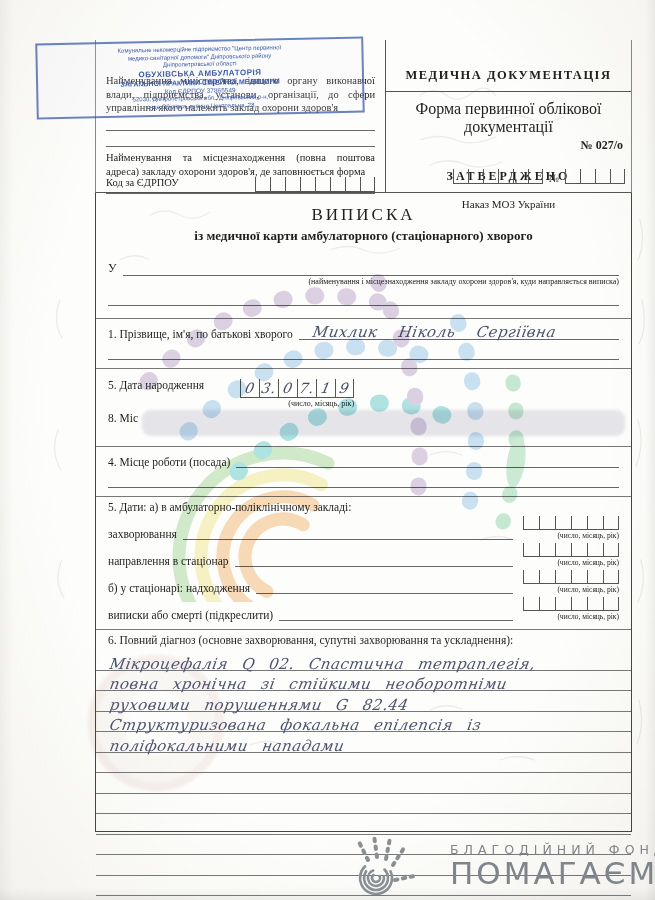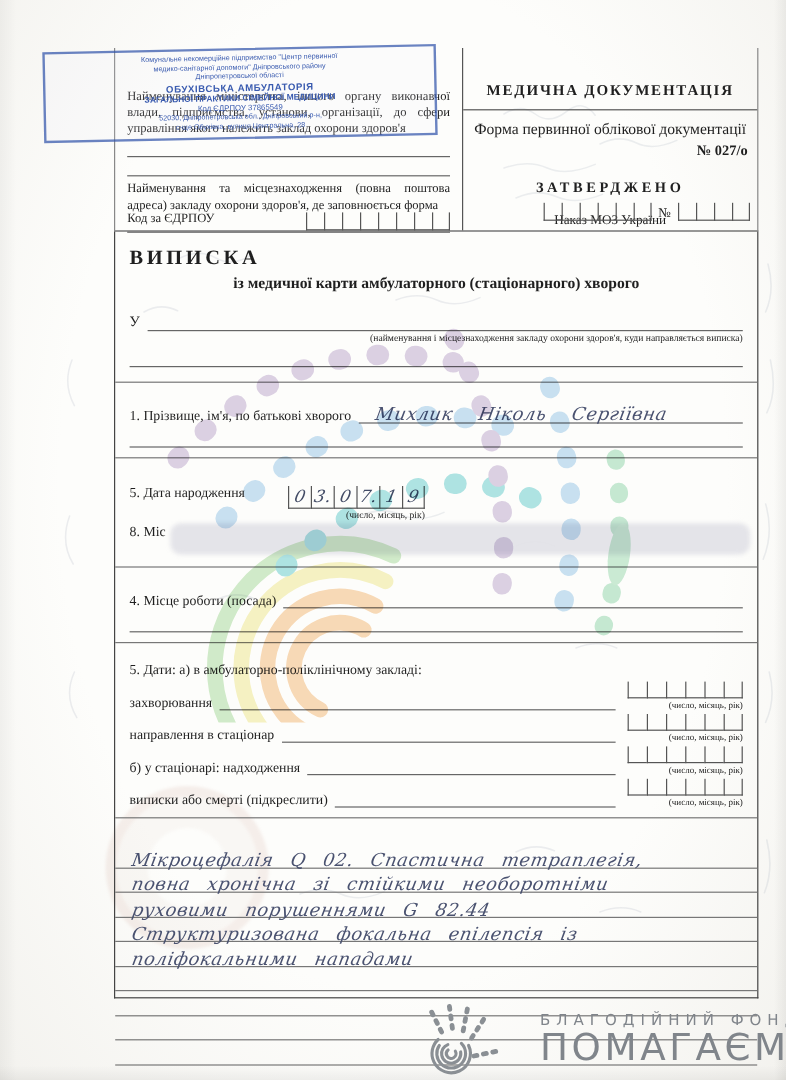--- a/index.html
+++ b/index.html
@@ -33,35 +33,35 @@
   .smalltxt{font-size:10.5px;line-height:1.3;text-align:justify;}
   .uline{border-bottom:1px solid #666;height:13px;}
   .hdr-left .uline{margin:2px 0;}
   .edrpou-row{position:absolute;bottom:0;left:10px;right:10px;display:flex;align-items:flex-start;justify-content:space-between;}
   .edrpou-row .lbl{font-size:10.5px;}
   .cells{display:flex;}
   .cell{width:15px;height:15px;border-left:1px solid #555;border-bottom:1px solid #555;box-sizing:border-box;position:relative;text-align:center;}
   .cells .cell:last-child{border-right:1px solid #555;}
   .med-doc{font-weight:bold;font-size:12.5px;letter-spacing:1.5px;}
   .hdr-divider{border-bottom:1px solid #555;margin:8px -8px 8px -8px;}
-  .form-lbl{font-size:13px;}
+  .form-lbl{font-size:16px;}
   .form-no{font-size:12px;font-weight:bold;margin-top:2px;text-align:right;}
   .approved{font-weight:bold;font-size:12px;letter-spacing:3px;margin-top:16px;}
   .order{font-size:11px;margin-top:14px;}
   .order-cells{position:absolute;bottom:8px;left:8px;right:6px;display:flex;align-items:flex-end;justify-content:flex-end;gap:4px;}
   .order-cells .nolbl{font-size:11px;margin:0 2px;}
   
   .bodybox{border:1.5px solid #444;border-top:none;margin-top:0;position:relative;padding:8px 12px 0 12px;box-sizing:border-box;height:639px;background:transparent;}
-  .title-main{font-weight:bold;font-size:17px;letter-spacing:3px;margin-top:4px;}
+  .title-main{text-align:center;font-weight:normal;font-size:17px;letter-spacing:3px;margin-top:4px;}
   .title-sub{text-align:center;font-weight:bold;font-size:13px;margin-top:3px;}
   .addr-row{display:flex;align-items:flex-end;margin-top:16px;font-size:12px;}
   .addr-row .flexline{flex:1;border-bottom:1px solid #666;margin-left:6px;height:15px;}
   .caption{font-size:8px;text-align:right;color:#222;margin-top:1px;}
   .blankline{border-bottom:1px solid #666;height:17px;margin-top:2px;}
-  .sect{border-top:1px solid #777;margin:8px -12px 0 -12px;padding:17px 12px 0 12px;}
+  .sect{border-top:1px solid #777;margin:8px -12px 0 -12px;padding:4px 12px 0 12px;}
   .fieldrow{display:flex;align-items:flex-end;font-size:11.5px;}
   .fieldrow .flexline{flex:1;border-bottom:1px solid #666;height:16px;margin-left:6px;position:relative;}
   .hw{font-family:"DejaVu Serif", serif;font-style:italic;color:#4a5270;letter-spacing:.5px;}
   .hw-name{position:absolute;left:14px;bottom:-2px;font-size:15px;word-spacing:16px;transform:skewX(-10deg);white-space:nowrap;}
   .dob-row{display:flex;align-items:flex-start;margin-top:6px;font-size:11.5px;}
   .dob-cells-wrap{margin-left:36px;}
   .dob-cells .cell{width:19px;height:19px;}
   .dob-digit{font-family:"DejaVu Serif", serif;font-style:italic;color:#434c66;font-size:14px;line-height:19px;transform:skewX(-12deg);display:block;}
   .f3-row{position:relative;height:26px;font-size:11.5px;margin-top:4px;}
   .blurband{position:absolute;left:34px;right:-6px;top:-2px;height:26px;background:rgba(226,226,231,.93);border-radius:9px;filter:blur(1.6px);z-index:7;}
@@ -305,20 +305,21 @@
                 <span class="cell"></span>
                 <span class="cell"></span>
                 <span class="cell"></span>
               </span>
             <span class="d5-cap" style="display:block">(число, місяць, рік)</span>
           </span>
         </div>
       </div>
 
       <div class="sect">
+        <div style="font-size:11.5px">6. Повний діагноз (основне захворювання, супутні захворювання та ускладнення):</div>
         <div class="ruled">
           <div class="rline">
               <span class="hw hw-diag">Мікроцефалія  Q 02.  Спастична  тетраплегія,</span>
             </div>
           <div class="rline">
               <span class="hw hw-diag">повна  хронічна  зі  стійкими  необоротніми</span>
             </div>
           <div class="rline">
               <span class="hw hw-diag">руховими  порушеннями G 82.44</span>
             </div>

